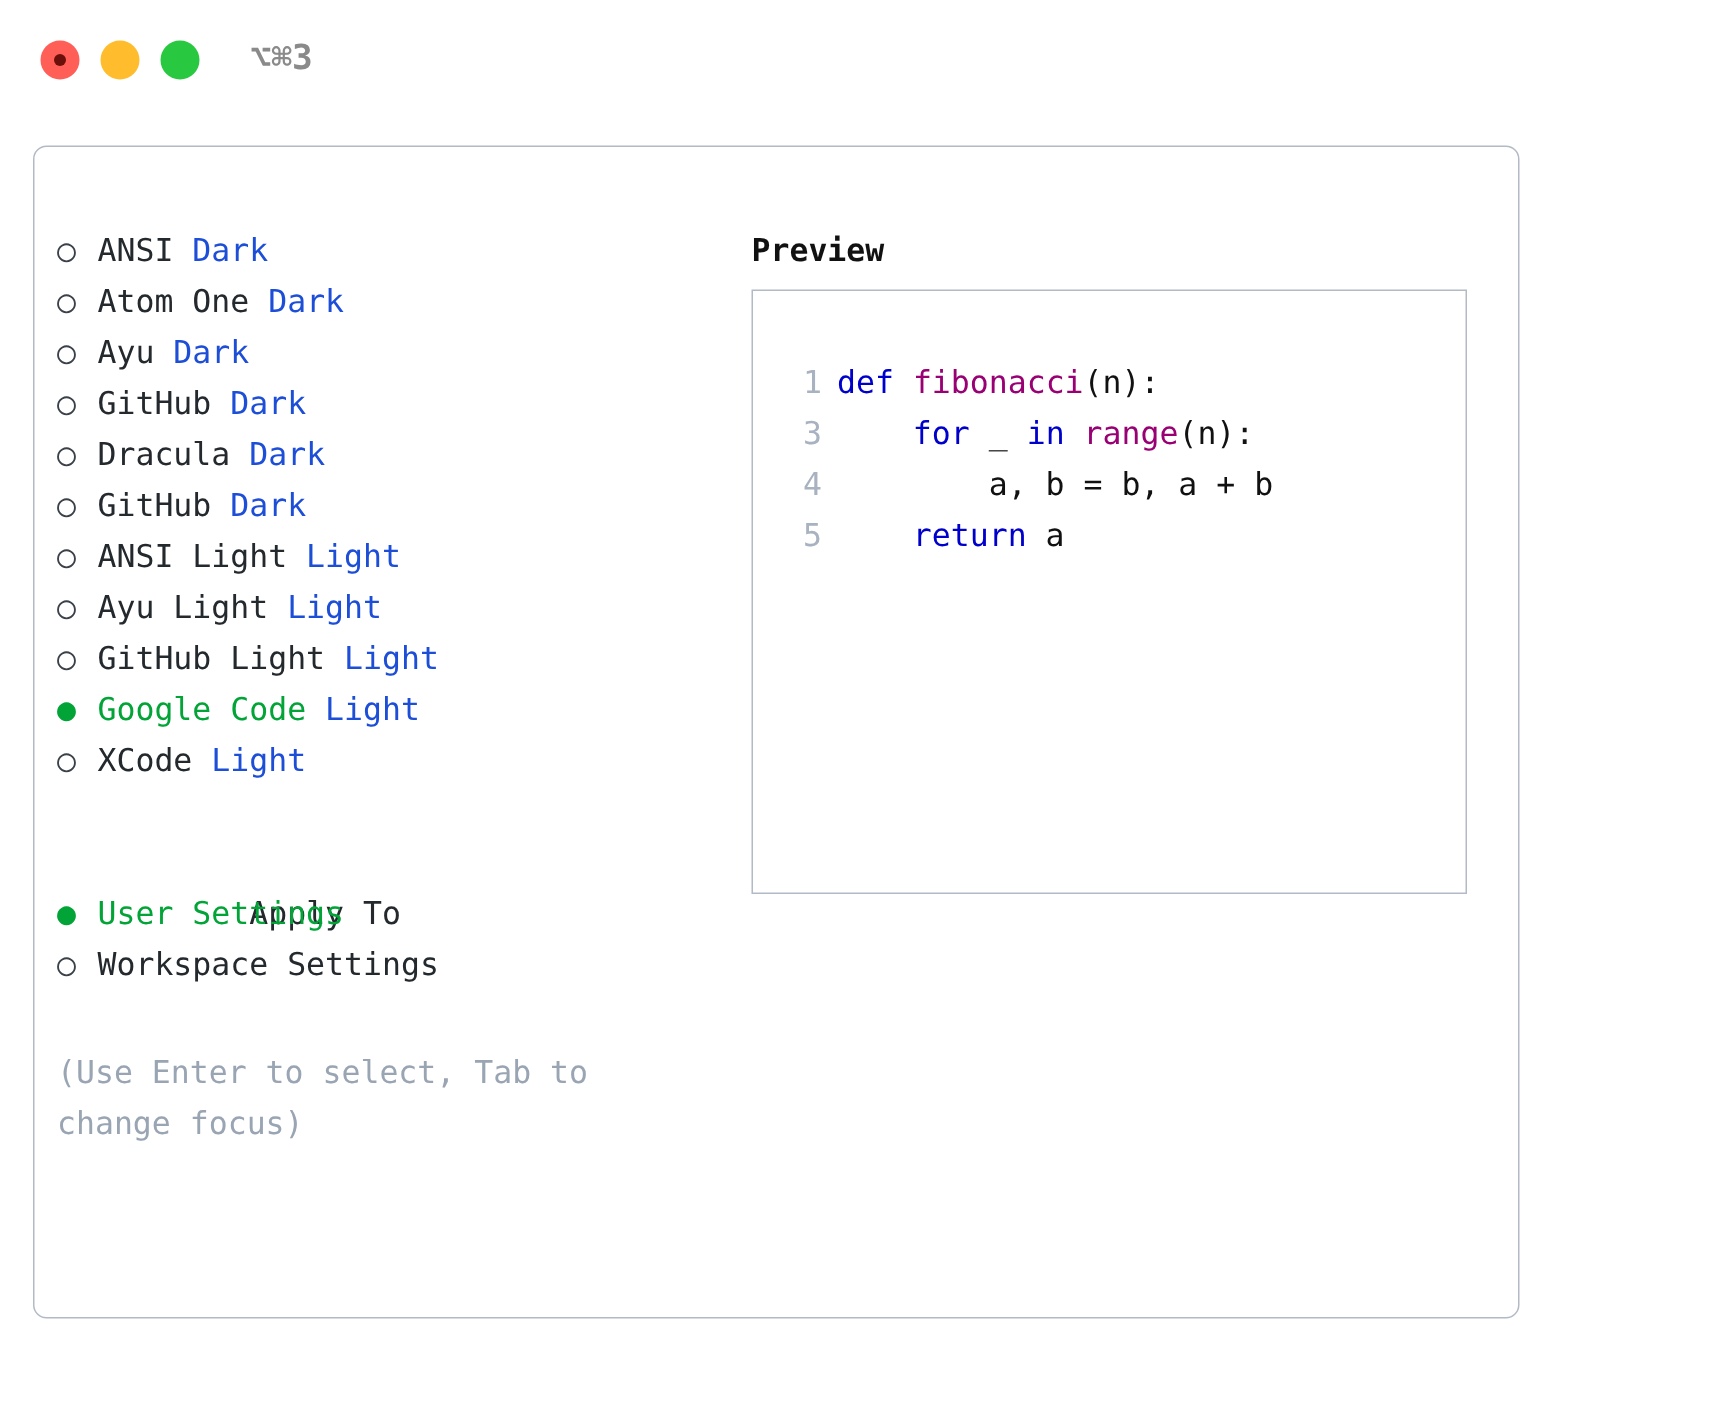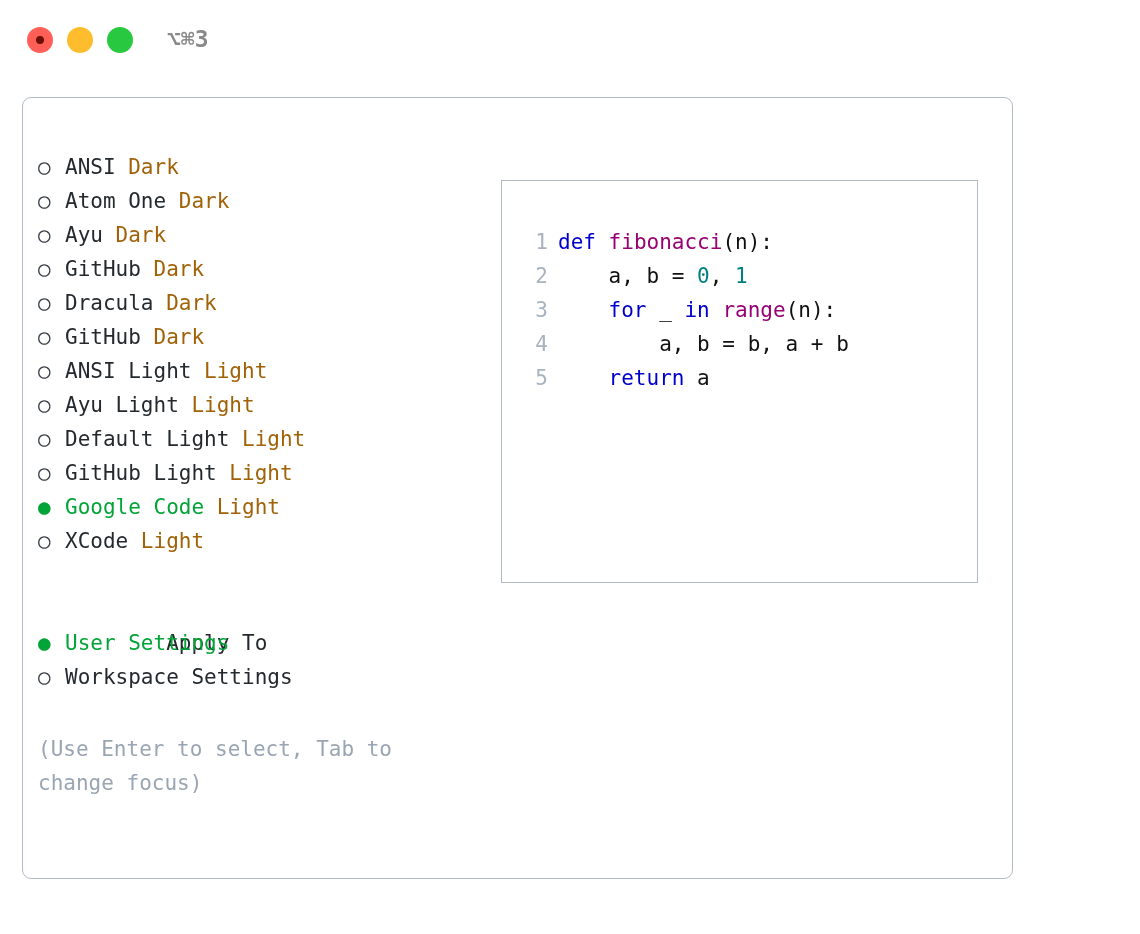--- a/index.html
+++ b/index.html
@@ -74,21 +74,21 @@
     width: 27px;
     text-align: left;
     font-size: 21px;
   }
   .marker.caret { font-weight: bold; color: #111111; }
   .marker.empty { color: transparent; }
   .marker.off   { color: #3b4149; }
   .marker.on    { color: #02a437; }
   .row .label { color: #24292e; }
   .row.selected .label { color: #02a437; text-align: right; }
-  .row .tag { color: #a16207; margin-top: 18px; }
+  .row .tag { color: #1d4ed8; margin-top: 18px; }
   .row.heading .label { font-weight: bold; color: #111111; }
   .row.group-label .label { color: #24292e; }
 
   #spacer-group { height: 34px; }
   #hint {
     margin-top: 38px;
     font-size: 21px;
     line-height: 34px;
     color: #9aa5b4;
     width: 408px;
@@ -104,21 +104,21 @@
   }
   #preview-title {
     font-size: 21px;
     font-weight: bold;
     color: #111111;
     line-height: 34px;
     height: 34px;
     white-space: pre;
   }
   #code-box {
-    margin-top: 30px;
+    margin-top: 9px;
     width: 477px; height: 403px;
     border: 1.5px solid #b2bac6;
     background: #ffffff;
     padding: 44px 0 0 16px;
   }
   .cline {
     font-size: 21px;
     line-height: 34px;
     height: 34px;
     white-space: pre;
@@ -161,44 +161,43 @@
     <div id="left-col">
       <div id="theme-list">
           <div class="row"><span class="marker off">○</span><span class="label">ANSI</span><span class="tag"> Dark</span></div>
           <div class="row"><span class="marker off">○</span><span class="label">Atom One</span><span class="tag"> Dark</span></div>
           <div class="row"><span class="marker off">○</span><span class="label">Ayu</span><span class="tag"> Dark</span></div>
           <div class="row"><span class="marker off">○</span><span class="label">GitHub</span><span class="tag"> Dark</span></div>
           <div class="row"><span class="marker off">○</span><span class="label">Dracula</span><span class="tag"> Dark</span></div>
           <div class="row"><span class="marker off">○</span><span class="label">GitHub</span><span class="tag"> Dark</span></div>
           <div class="row"><span class="marker off">○</span><span class="label">ANSI Light</span><span class="tag"> Light</span></div>
           <div class="row"><span class="marker off">○</span><span class="label">Ayu Light</span><span class="tag"> Light</span></div>
-          <div class="row"><span class="marker off">○</span><span class="label">Default Light</span><span class="tag"> Light</span></div>
           <div class="row"><span class="marker off">○</span><span class="label">GitHub Light</span><span class="tag"> Light</span></div>
           <div class="row selected"><span class="marker on">●</span><span class="label">Google Code</span><span class="tag"> Light</span></div>
           <div class="row"><span class="marker off">○</span><span class="label">XCode</span><span class="tag"> Light</span></div>
         </div>
 
       <div id="spacer-group"></div>
 
       <div class="row group-label">
         <span class="marker empty">○</span><span class="label">Apply To</span>
       </div>
       <div id="apply-list">
           <div class="row selected"><span class="marker on">●</span><span class="label">User Settings</span></div>
           <div class="row"><span class="marker off">○</span><span class="label">Workspace Settings</span></div>
         </div>
 
       <div id="hint">(Use Enter to select, Tab to change focus)</div>
     </div>
 
     <div id="right-col">
+      <div id="preview-title">Preview</div>
       <div id="code-box">
         <div id="code-lines">
             <div class="cline"><span class="lno">1</span><span class="tok-kw">def</span><span class="tok-pl"> </span><span class="tok-fn">fibonacci</span><span class="tok-pl">(n):</span></div>
-            <div class="cline"><span class="lno">2</span><span class="tok-pl">    a, b = </span><span class="tok-num">0</span><span class="tok-pl">, </span><span class="tok-num">1</span></div>
             <div class="cline"><span class="lno">3</span><span class="tok-pl">    </span><span class="tok-kw">for</span><span class="tok-pl"> _ </span><span class="tok-kw">in</span><span class="tok-pl"> </span><span class="tok-fn">range</span><span class="tok-pl">(n):</span></div>
             <div class="cline"><span class="lno">4</span><span class="tok-pl">        a, b = b, a + b</span></div>
             <div class="cline"><span class="lno">5</span><span class="tok-pl">    </span><span class="tok-kw">return</span><span class="tok-pl"> a</span></div>
           </div>
         <div class="gap"></div>
       </div>
     </div>
 
   </div>
 </div>

